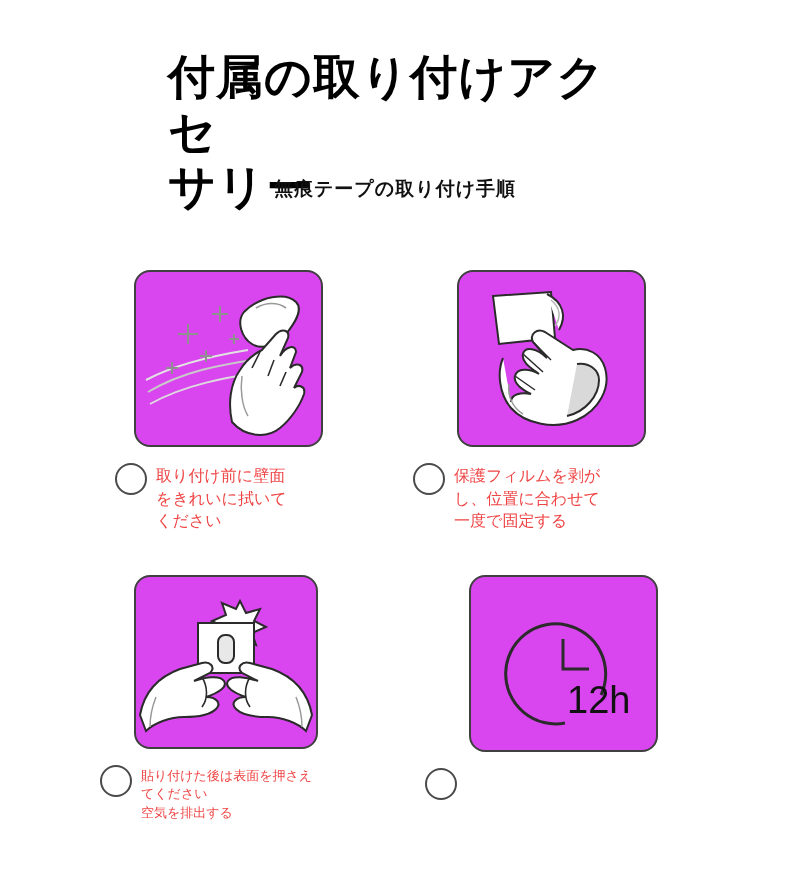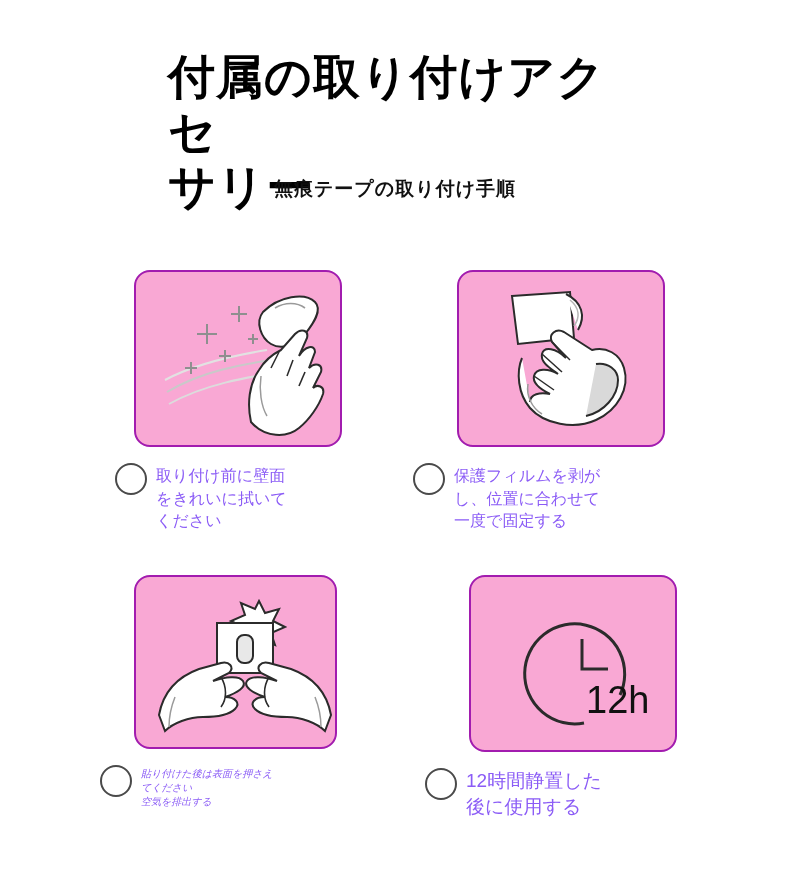--- a/index.html
+++ b/index.html
@@ -55,26 +55,25 @@
     width: 300px;
   }
   .cell.c1 { left: 115px; top: 0px; }
   .cell.c2 { left: 413px; top: 0px; }
   .cell.c3 { left: 100px; top: 305px; }
   .cell.c4 { left: 425px; top: 305px; }
 
   .imgbox {
     width: 185px;
     height: 173px;
-    border: 2px solid #a21caf;
+    border: 2px solid #404040;
     border-radius: 16px;
-    background: #f9a8d4;
+    background: #d946ef;
     position: relative;
     overflow: hidden;
-    padding-left: 19px;
   }
   .cell.c1 .imgbox { margin-left: 19px; }
   .cell.c2 .imgbox { margin-left: 44px; }
   .cell.c3 .imgbox { margin-left: 34px; width: 180px; height: 170px;}
   .cell.c4 .imgbox { margin-left: 44px; }
 
   .caption-row {
     display: flex;
     align-items: flex-start;
     margin-top: 16px;
@@ -85,26 +84,26 @@
     height: 28px;
     border-radius: 50%;
     border: 2px solid #4a4a4a;
     margin-right: 9px;
     position: relative;
     background: #fff;
   }
   .caption {
     font-size: 16px;
     line-height: 1.42;
-    color: #8b5cf6;
+    color: #ef4444;
     white-space: pre-wrap;
     padding-top: 2px;
   }
   .cell.c4 .caption { font-size: 19px; line-height: 1.38; padding-top: 0; }
-  .cell.c3 .caption { font-size: 10px; font-style: italic; }
+  .cell.c3 .caption { font-size: 13px; }
 
   svg { display: block; }
 </style>
 </head>
 <body>
 
 <div class="page">
 
   <div class="title">付属の取り付けアクセ
 サリー</div>
@@ -218,19 +217,17 @@
     <div class="cell c4">
       <div class="imgbox">
         <svg width="185" height="173" viewBox="0 0 185 173">
           <path d="M130 118 A50 50 0 1 0 94 146" fill="none" stroke="#2b2b2b" stroke-width="3"></path>
           <path d="M92 62 L92 92 L118 92" fill="none" stroke="#2b2b2b" stroke-width="3"></path>
           <text x="96" y="136" font-family="Liberation Sans, sans-serif" font-size="38" font-weight="normal" fill="#111111">12h</text>
         </svg>
       </div>
       <div class="caption-row">
         <div class="bullet"></div>
-        <div class="caption">12時間静置した
-後に使用する</div>
       </div>
     </div>
 
   </div>
 </div>
 
 </body></html>

